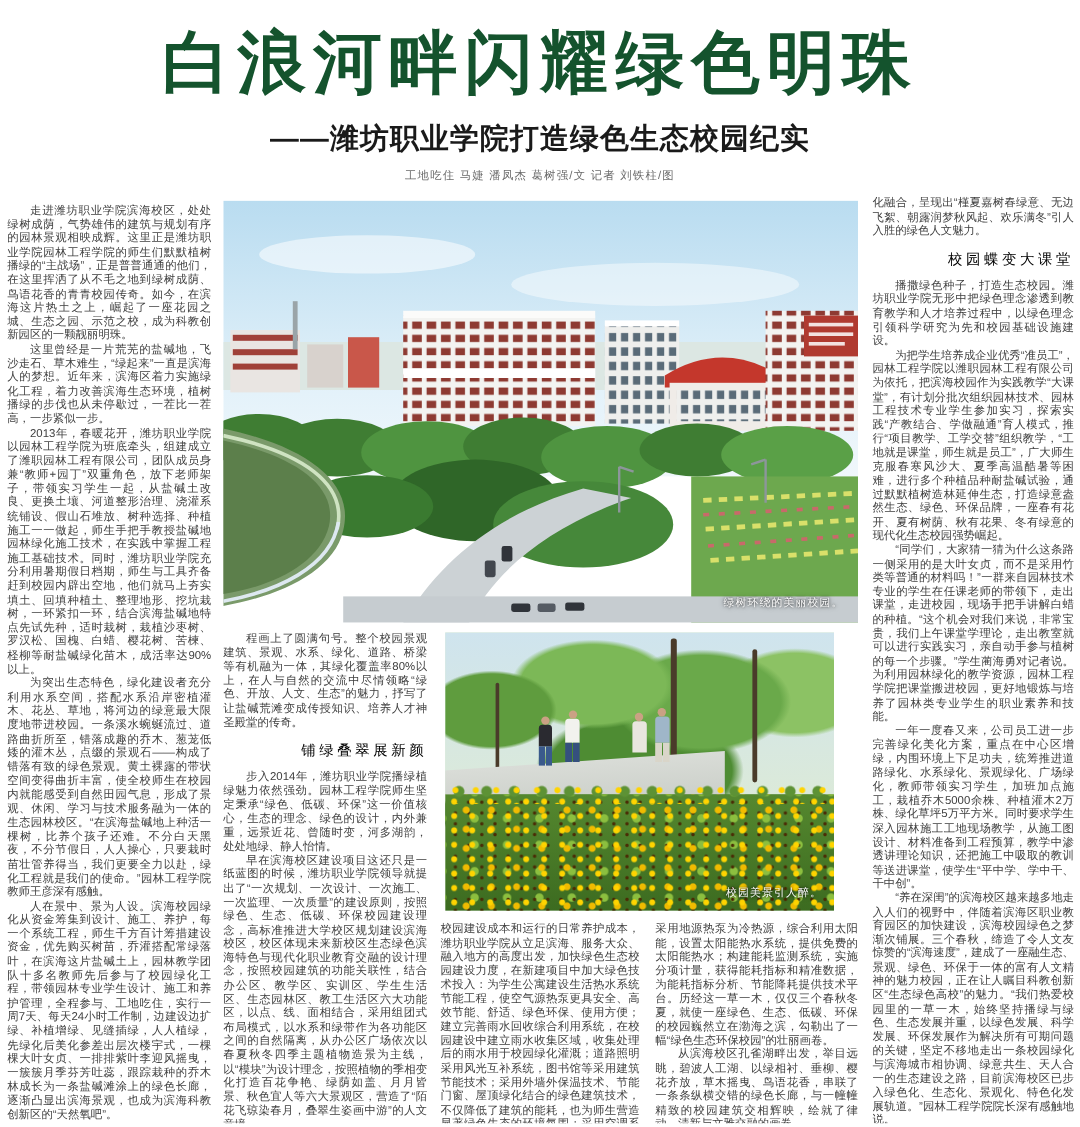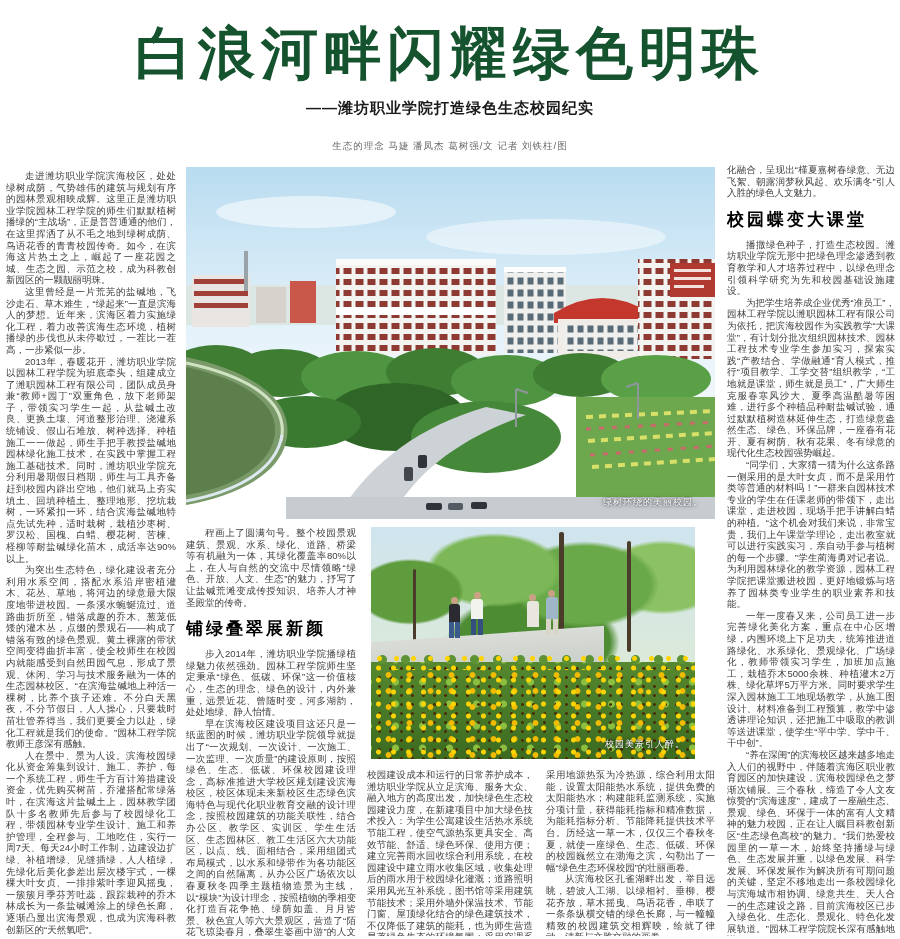--- a/index.html
+++ b/index.html
@@ -7,35 +7,35 @@
     position:relative;width:900px;height:939px;background:#ffffff;overflow:hidden;
     font-family:"Liberation Sans","DejaVu Sans",sans-serif;color:#3d3d3d;
   }
   
   .headline{
     position:absolute;left:0;right:0;top:22px;text-align:center;
     font-size:57px;font-weight:900;color:#14532d;letter-spacing:6px;line-height:1.1;
   }
   .subtitle{
     position:absolute;left:0;right:0;top:99px;text-align:center;
-    font-size:15px;font-weight:700;color:#1a1a1a;letter-spacing:1px;
+    font-size:24px;font-weight:700;color:#1a1a1a;letter-spacing:1px;
   }
   .byline{
     position:absolute;left:0;right:0;top:140px;text-align:center;
     font-size:9.5px;color:#6b6b6b;letter-spacing:1px;
   }
   
   .col{position:absolute;overflow:hidden;}
   .col p{
     margin:0;font-size:9.5px;line-height:11.6px;text-align:justify;
     text-indent:2em;color:#404040;
   }
   .col h2{
-    margin:9px 0 8px 0;font-size:17px;font-weight:700;color:#000;
-    text-align:left;letter-spacing:3px;
+    margin:9px 0 8px 0;font-size:12px;font-weight:400;color:#000;
+    text-align:right;letter-spacing:3px;
   }
   #col1{left:6px;top:170px;width:170px;height:766px;}
   #col2{left:186px;top:527px;width:170px;height:409px;}
   #col3{left:367px;top:769px;width:166px;height:167px;}
   #col4{left:546px;top:769px;width:169px;height:167px;}
   #col5{left:727px;top:164px;width:168px;height:772px;}
   
   #photo1{position:absolute;left:186px;top:167px;width:529px;height:352px;overflow:hidden;}
   #photo1 svg{display:block;}
   .photo-caption{
@@ -99,21 +99,21 @@
   }
   #photo2 .photo-caption{right:10px;bottom:8px;}
 </style>
 </head>
 <body>
 
 <div id="page">
 
   <div class="headline">白浪河畔闪耀绿色明珠</div>
   <div class="subtitle">——潍坊职业学院打造绿色生态校园纪实</div>
-  <div class="byline">生态的理念 马婕 潘凤杰 葛树强/文  记者 刘铁柱/图</div>
+  <div class="byline">工地吃住 马婕 潘凤杰 葛树强/文  记者 刘铁柱/图</div>
 
   <div id="col1" class="col">
     <p>走进潍坊职业学院滨海校区，处处绿树成荫，气势雄伟的建筑与规划有序的园林景观相映成辉。这里正是潍坊职业学院园林工程学院的师生们默默植树播绿的“主战场”，正是普普通通的他们，在这里挥洒了从不毛之地到绿树成荫、鸟语花香的青青校园传奇。如今，在滨海这片热土之上，崛起了一座花园之城、生态之园、示范之校，成为科教创新园区的一颗靓丽明珠。</p>
     <p>这里曾经是一片荒芜的盐碱地，飞沙走石、草木难生，“绿起来”一直是滨海人的梦想。近年来，滨海区着力实施绿化工程，着力改善滨海生态环境，植树播绿的步伐也从未停歇过，一茬比一茬高，一步紧似一步。</p>
     <p>2013年，春暖花开，潍坊职业学院以园林工程学院为班底牵头，组建成立了潍职园林工程有限公司，团队成员身兼“教师+园丁”双重角色，放下老师架子，带领实习学生一起，从盐碱土改良、更换土壤、河道整形治理、浇灌系统铺设、假山石堆放、树种选择、种植施工一一做起，师生手把手教授盐碱地园林绿化施工技术，在实践中掌握工程施工基础技术。同时，潍坊职业学院充分利用暑期假日档期，师生与工具齐备赶到校园内辟出空地，他们就马上夯实填土、回填种植土、整理地形、挖坑栽树，一环紧扣一环，结合滨海盐碱地特点先试先种，适时栽树，栽植沙枣树、罗汉松、国槐、白蜡、樱花树、苦楝、柽柳等耐盐碱绿化苗木，成活率达90%以上。</p>
     <p>为突出生态特色，绿化建设者充分利用水系空间，搭配水系沿岸密植灌木、花丛、草地，将河边的绿意最大限度地带进校园。一条溪水蜿蜒流过、道路曲折所至，错落成趣的乔木、葱茏低矮的灌木丛，点缀的景观石——构成了错落有致的绿色景观。黄土裸露的带状空间变得曲折丰富，使全校师生在校园内就能感受到自然田园气息，形成了景观、休闲、学习与技术服务融为一体的生态园林校区。“在滨海盐碱地上种活一棵树，比养个孩子还难。不分白天黑夜，不分节假日，人人操心，只要栽时苗壮管养得当，我们更要全力以赴，绿化工程就是我们的使命。”园林工程学院教师王彦深有感触。</p>
     <p>人在景中、景为人设。滨海校园绿化从资金筹集到设计、施工、养护，每一个系统工程，师生千方百计筹措建设资金，优先购买树苗，乔灌搭配常绿落叶，在滨海这片盐碱土上，园林教学团队十多名教师先后参与了校园绿化工程，带领园林专业学生设计、施工和养护管理，全程参与、工地吃住，实行一周7天、每天24小时工作制，边建设边扩绿、补植增绿、见缝插绿，人人植绿，先绿化后美化参差出层次楼宇式，一棵棵大叶女贞、一排排紫叶李迎风摇曳，一簇簇月季芬芳吐蕊，跟踪栽种的乔木林成长为一条盐碱滩涂上的绿色长廊，逐渐凸显出滨海景观，也成为滨海科教创新区的“天然氧吧”。</p>
 
   </div>
 

